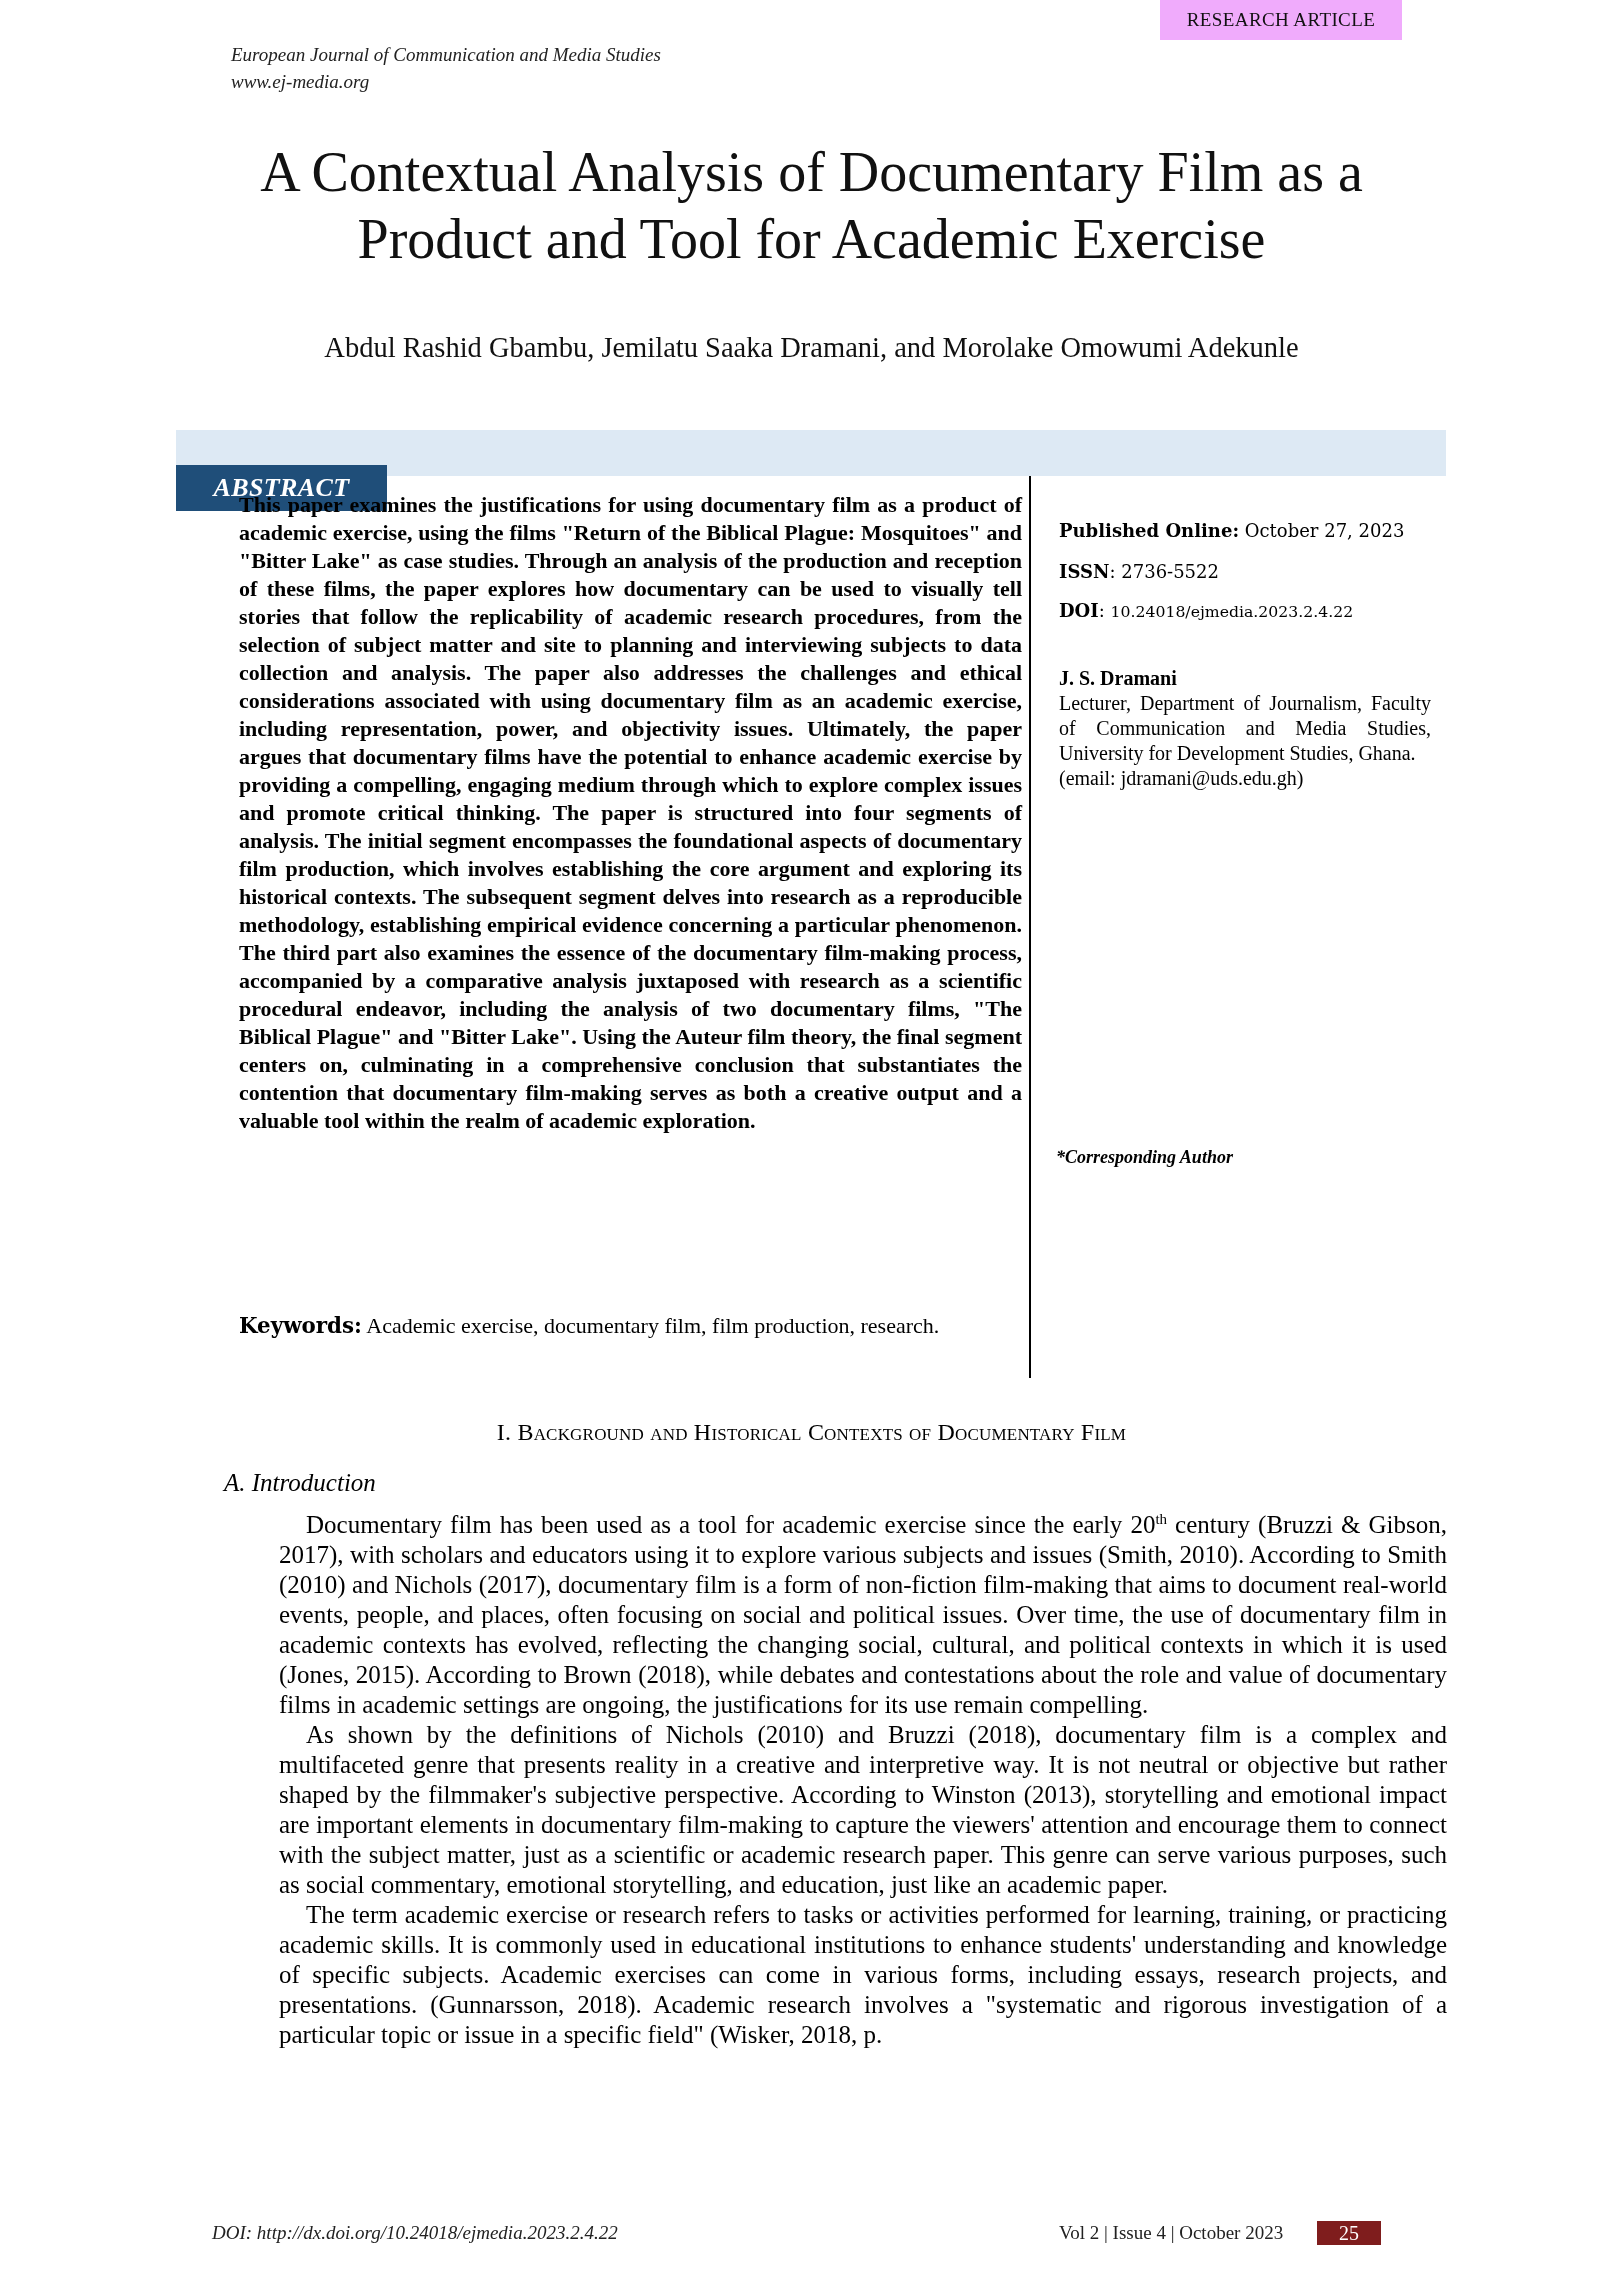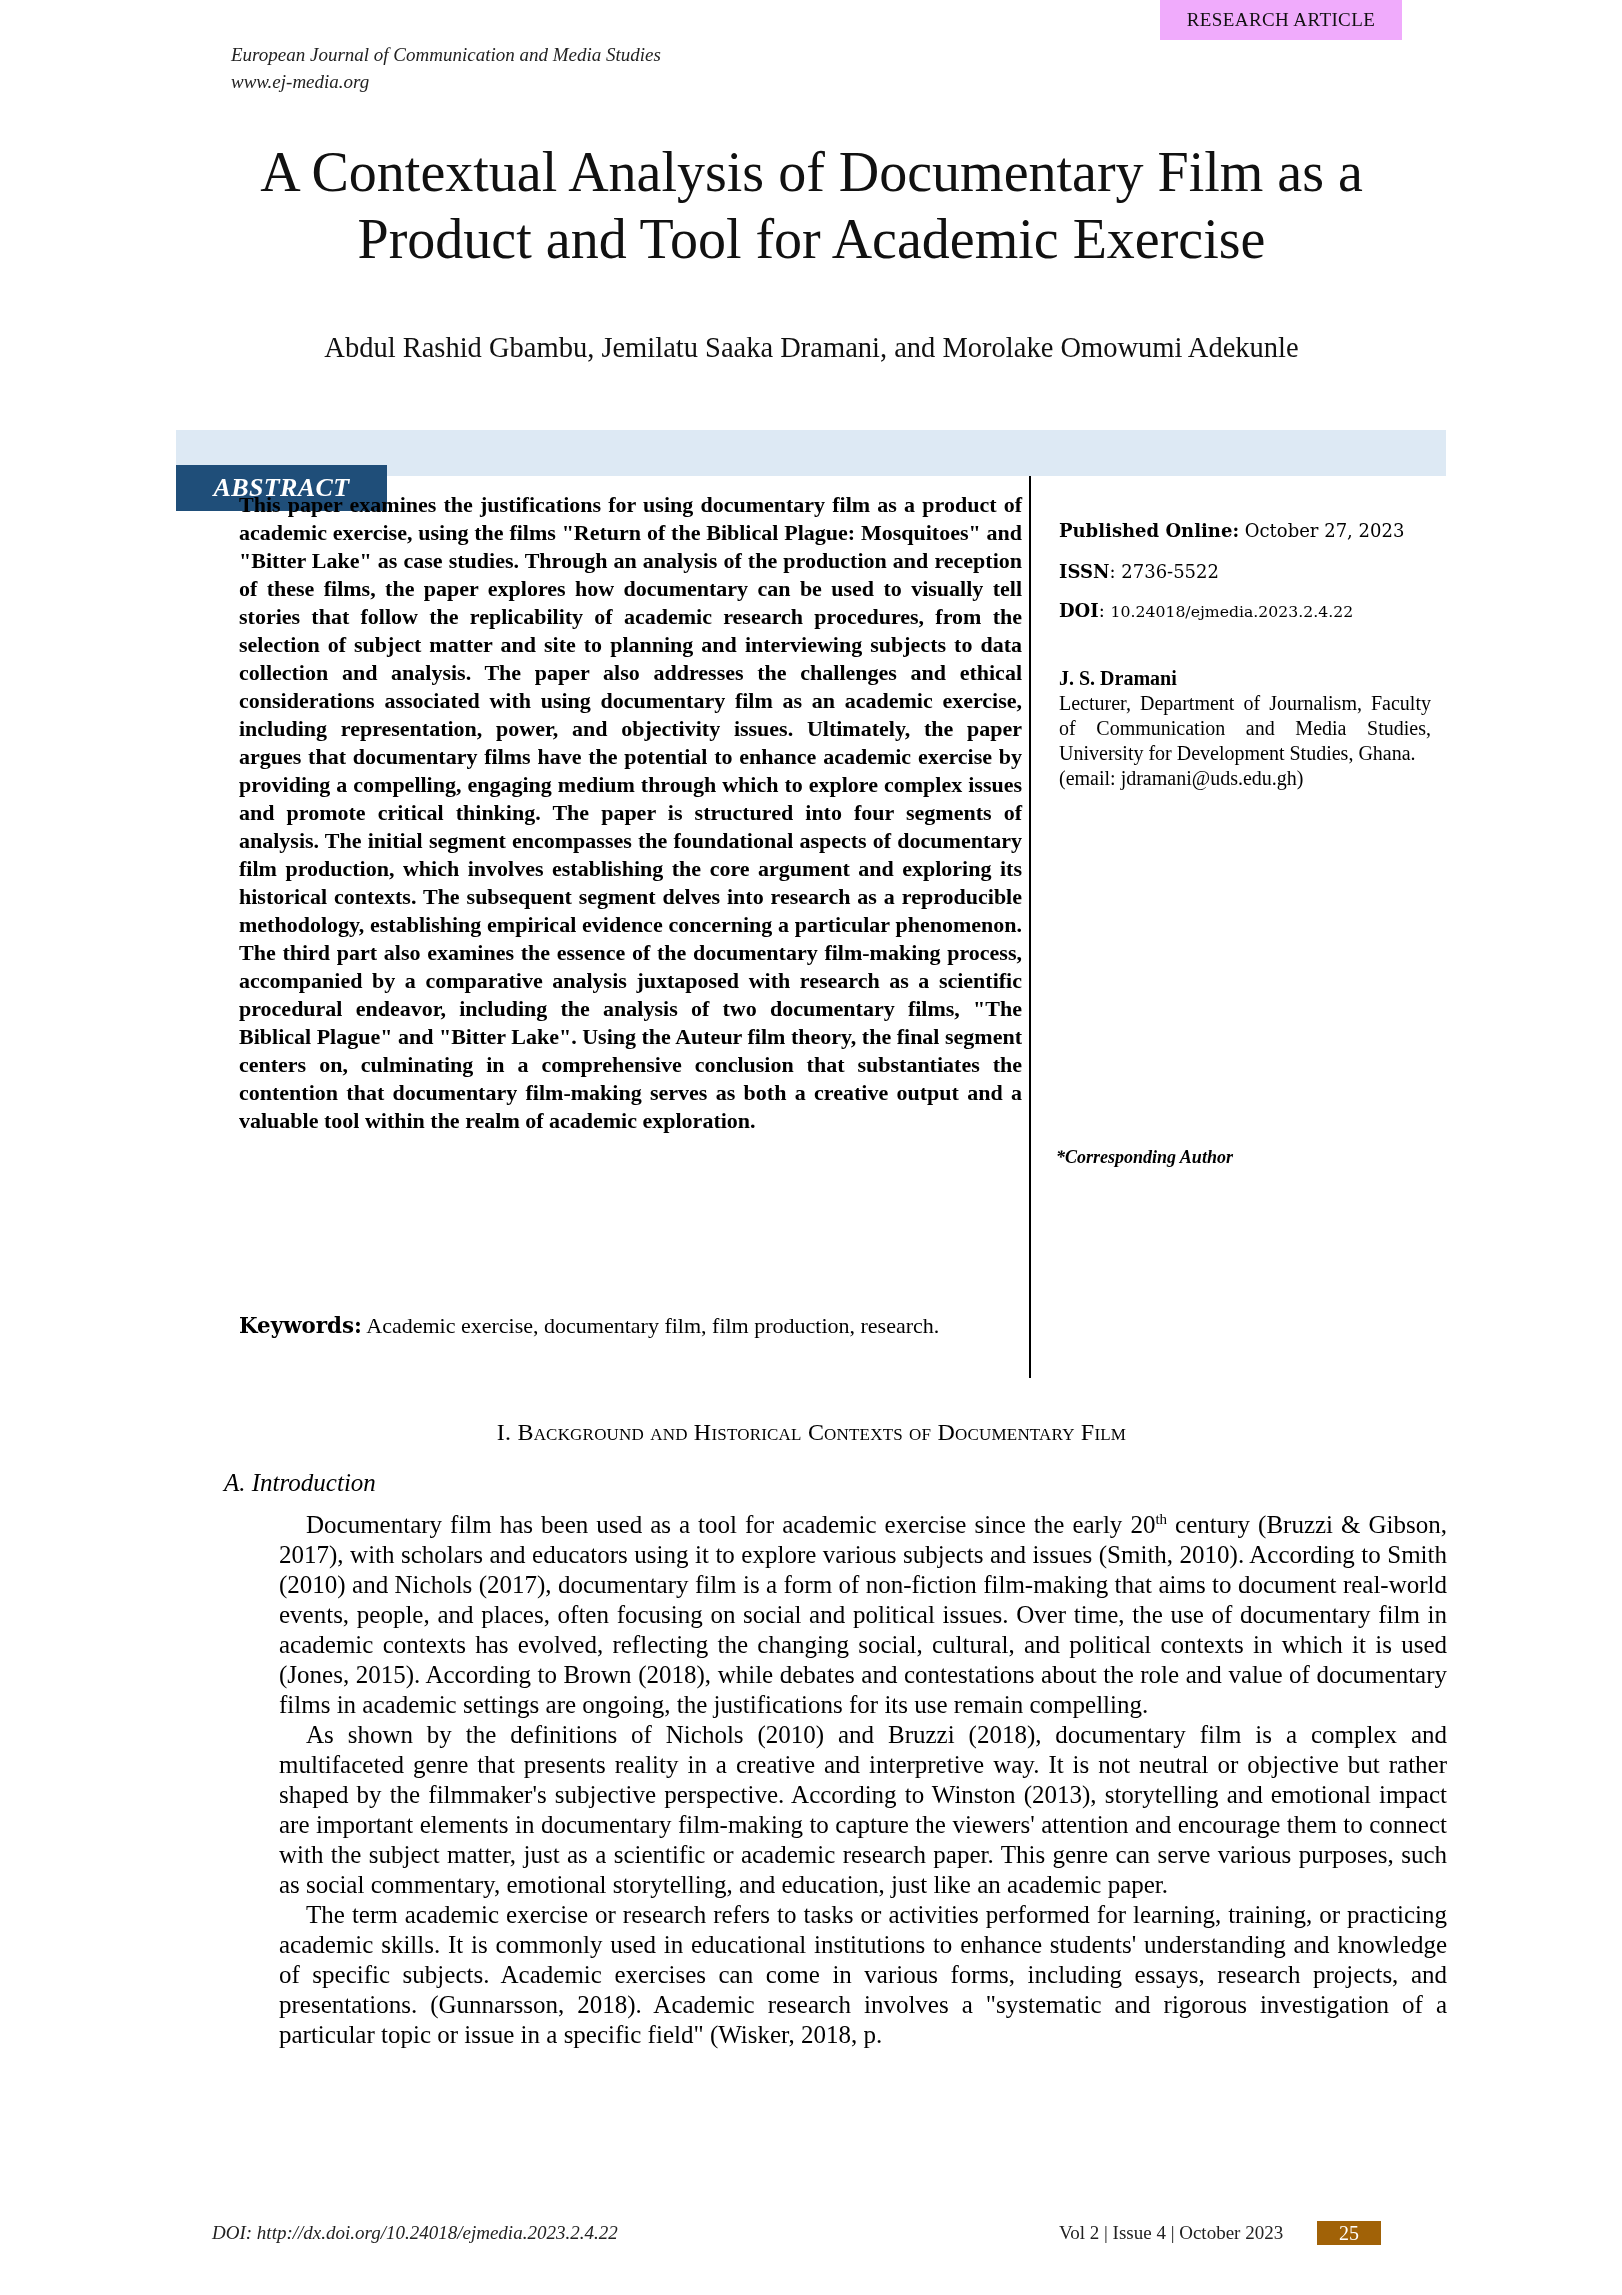--- a/index.html
+++ b/index.html
@@ -69,21 +69,21 @@
       font-size: 25px; line-height: 30px; margin-left: 48px;
     }
     .body-text p { margin: 0; text-indent: 27px; }
     .footer-doi {
       left: 212px; top: 2222px; font-style: italic; font-size: 19px; color: #222;
     }
     .footer-vol {
       left: 1040px; top: 2222px; font-size: 19px; color: #222; margin-left: 19px;
     }
     .page-num {
-      left: 1317px; top: 2221px; width: 64px; height: 24px; background: #a16207; color: #fff;
+      left: 1317px; top: 2221px; width: 64px; height: 24px; background: #7f1d1d; color: #fff;
       font-size: 20px; text-align: center; line-height: 24px;
     }
   </style>
 </head>
 <body>
 
 <div class="abs badge">RESEARCH ARTICLE</div>
 
 <div class="abs journal">
   <div>European Journal of Communication and Media Studies</div>

